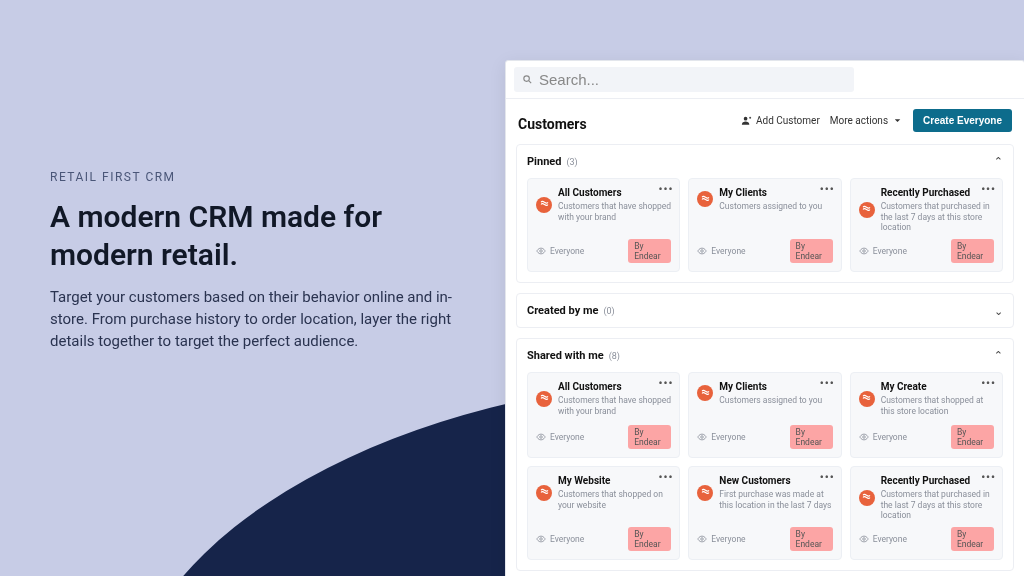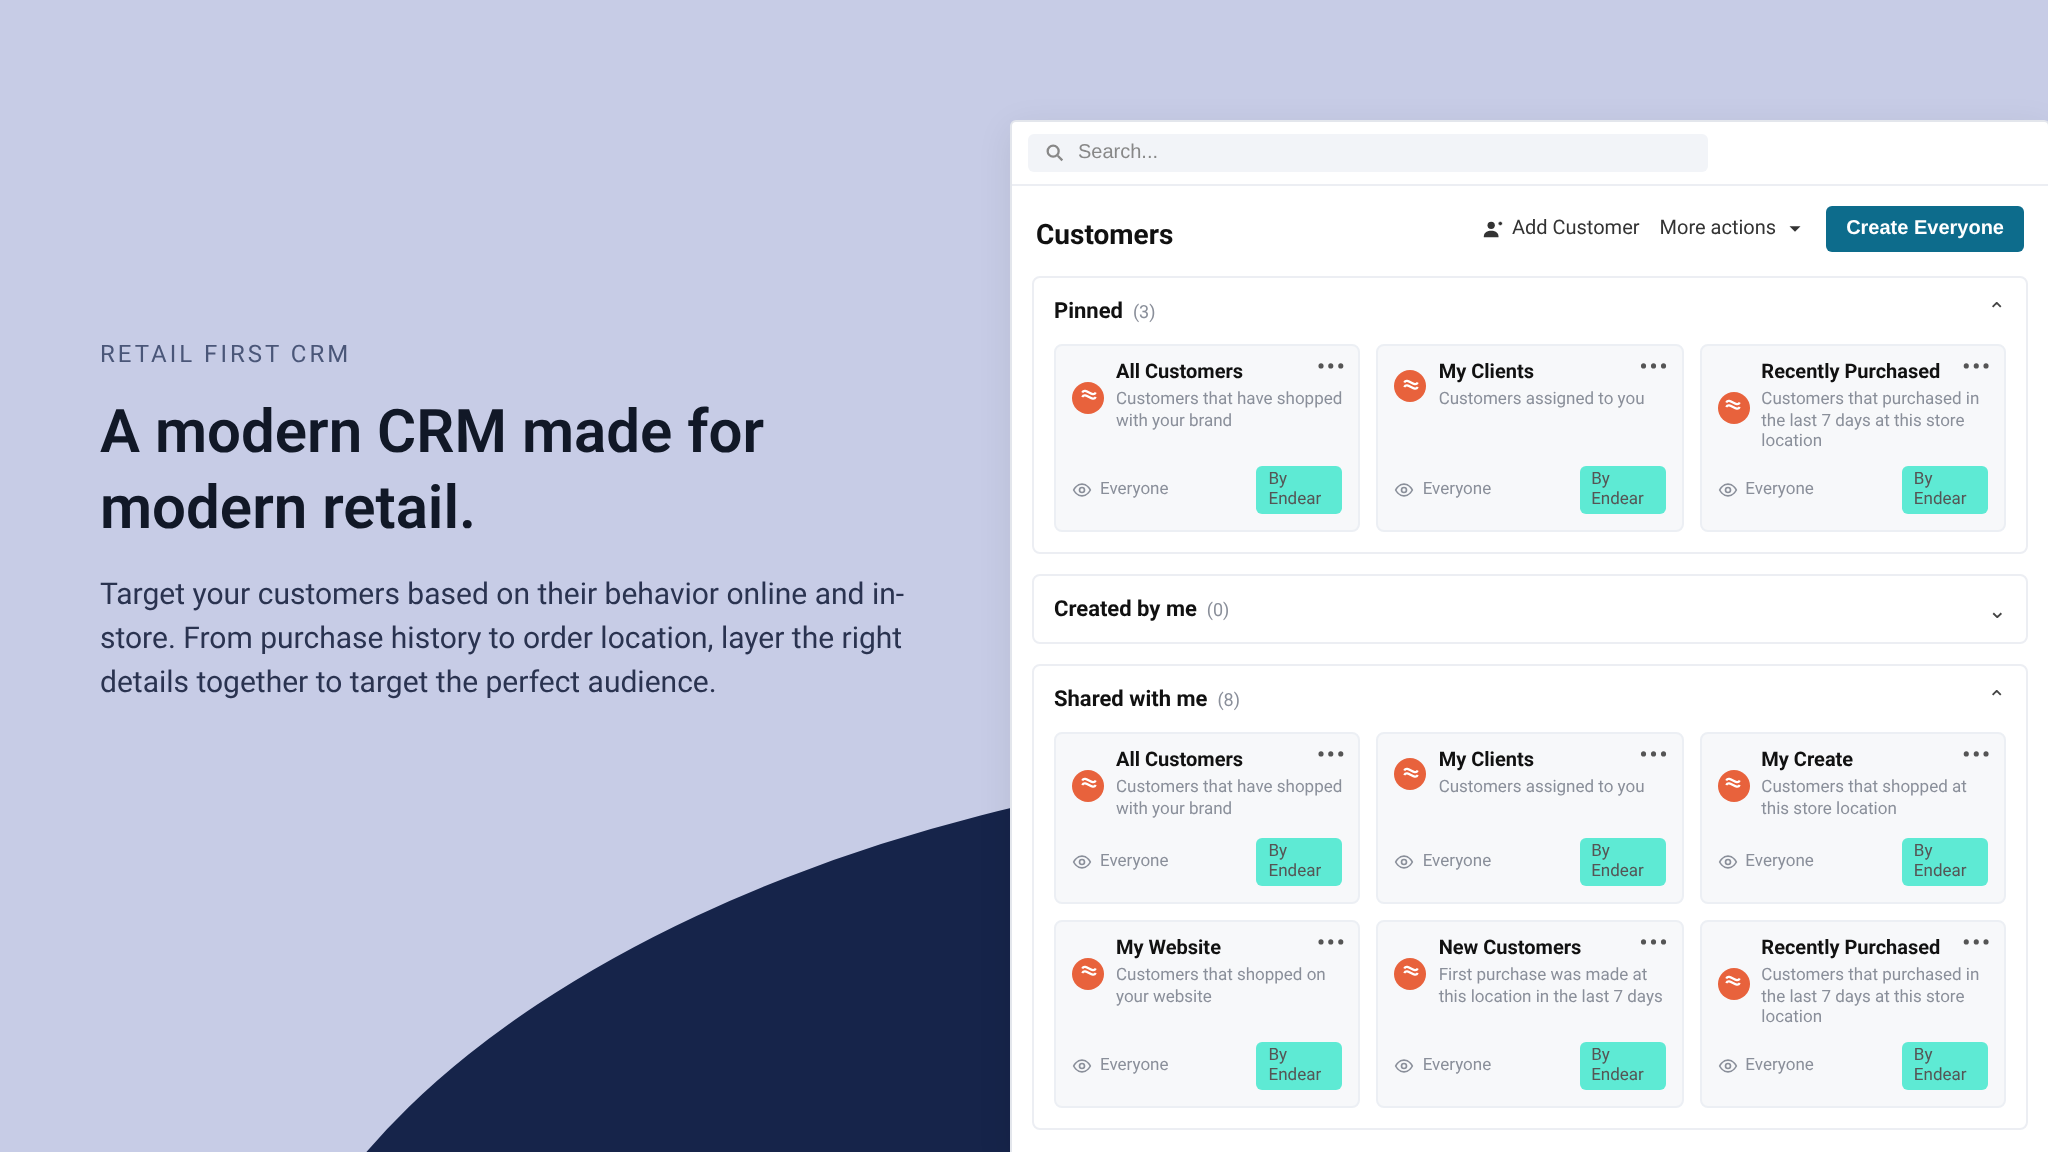--- a/index.html
+++ b/index.html
@@ -37,21 +37,21 @@
     background: #fff;
     border: 1px solid #e3e6ec;
     border-radius: 3px;
     box-shadow: 0 4px 18px rgba(0,0,0,0.08);
     overflow: hidden;
     z-index: 3;
   }
 
   .search-row { padding: 6px 8px; border-bottom: 1px solid #eceef3; }
   .search-box { display: flex; align-items: center; gap: 6px; background: #f2f4f8; border-radius: 3px; padding: 4px 8px; width: 340px; }
-  .search-box input { border: none; background: transparent; outline: none; font-size: 10px; flex: 1; color: #333; }
+  .search-box input { border: none; background: transparent; outline: none; font-size: 15px; flex: 1; color: #333; }
   .search-box input::placeholder { color: #888; }
 
   .header-row {
     display: flex; align-items: flex-end; justify-content: space-between;
     padding: 10px 12px 12px 12px;
   }
   .header-row h2 { font-size: 14px; font-weight: 700; color: #111; }
   .header-actions { display: flex; align-items: center; gap: 10px; }
   .action-link { display: flex; align-items: center; gap: 4px; font-size: 10px; color: #333; cursor: pointer; }
   .btn-primary {
@@ -82,21 +82,21 @@
   }
   .card-icon svg { width: 9px; height: 9px; }
   .card-title { font-size: 10px; font-weight: 700; color: #111; line-height: 1.2; }
   .card-desc { font-size: 8.5px; color: #8a8f9a; line-height: 1.25; margin-top: 2px; }
   .card-more {
     position: absolute; top: 4px; right: 6px; font-size: 11px; color: #555;
     letter-spacing: 1px; cursor: pointer; font-weight: 700;
   }
   .card-foot { display: flex; align-items: center; justify-content: space-between; margin-top: 6px; }
   .vis { display: flex; align-items: flex-start; gap: 4px; font-size: 8.5px; color: #8a8f9a; }
-  .badge { background: #5eead4; color: #555; font-size: 8.5px; padding: 2px 6px; border-radius: 3px; margin-left: 44px; }
+  .badge { background: #fca5a5; color: #555; font-size: 8.5px; padding: 2px 6px; border-radius: 3px; margin-left: 44px; }
 
   .icon-svg { width: 11px; height: 11px; }
 </style>
 </head>
 <body>
 
 <div class="blob"></div>
 
 <div class="marketing">
   <div class="eyebrow">RETAIL FIRST CRM</div>

